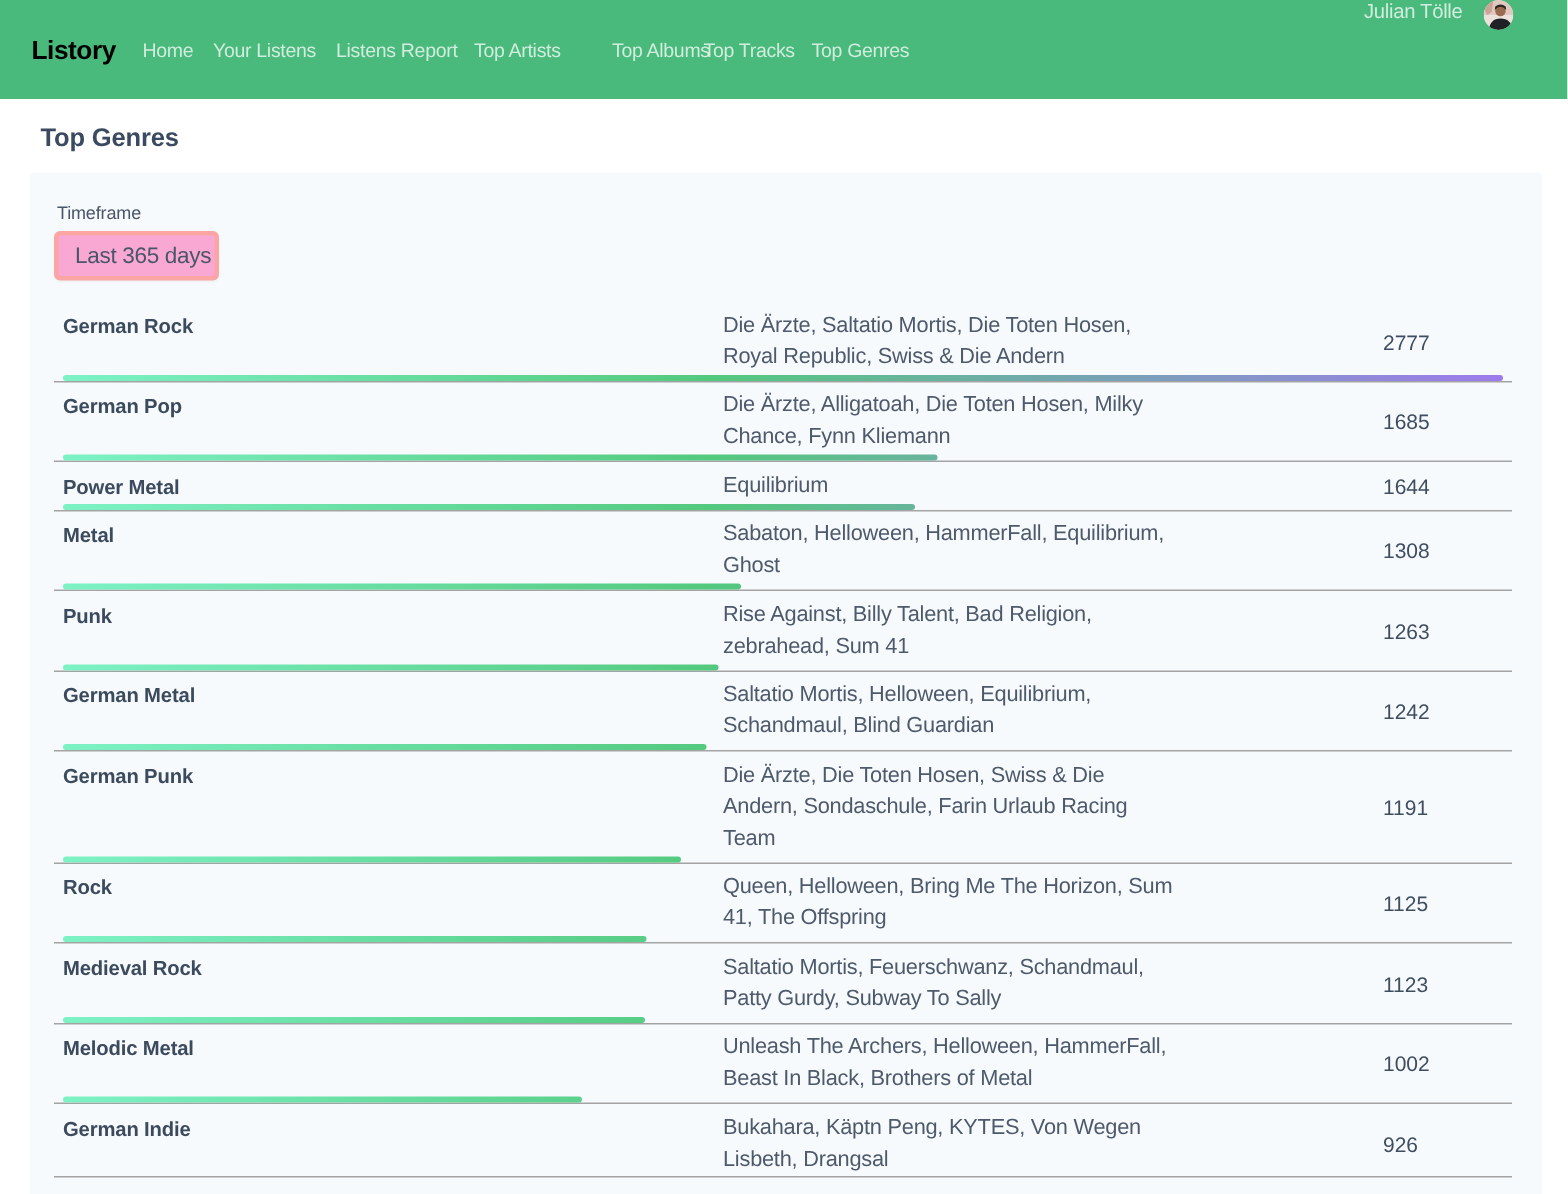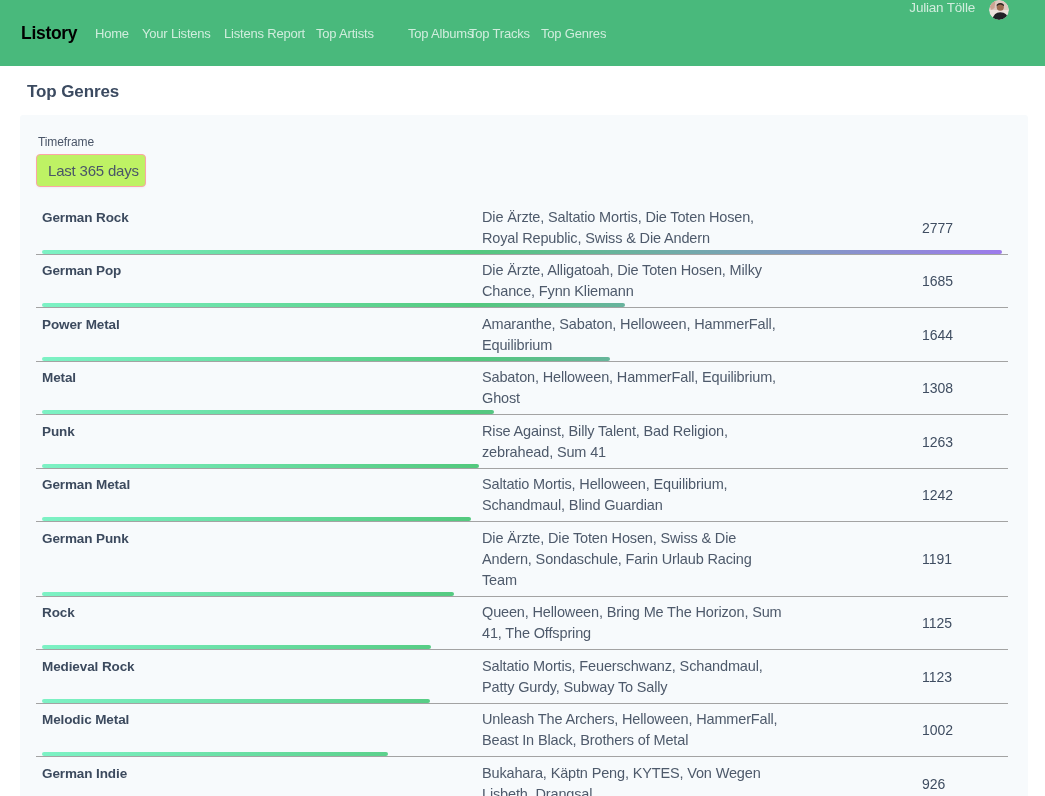--- a/index.html
+++ b/index.html
@@ -53,21 +53,21 @@
     position: absolute; left: 20px; top: 115px; width: 1008px; height: 690px;
     background: #f7fafc; border-radius: 3px;
     padding: 18px 20px 0 16px;
   }
   .tf-label {
     display: block; margin-left: 2px;
     font-size: 12px; line-height: 18px; color: #4a5568; letter-spacing: -0.1px;
   }
   .tf-select {
     margin-top: 3px; width: 110px; height: 33px;
-    background: #bef264; border: 1px solid #fca5a5; border-radius: 4px;
+    background: #f9a8d4; border: 3px solid #fca5a5; border-radius: 4px;
     box-shadow: 0 1px 2px rgba(0,0,0,0.04);
     display: flex; align-items: center; padding-left: 11px;
     font-size: 15px; color: #4a5568; letter-spacing: -0.2px; cursor: pointer;
   }
   .rows { margin-top: 14px; }
   .genre-row {
     padding-top: 5.5px;
     border-bottom: 1px solid #a3a3a3;
   }
   .genre-grid {
@@ -165,21 +165,20 @@
     </div>
     <div class="bar-track">
       <div class="bar-fill" style="--r: 0.6068;"></div>
     </div>
   </div>
 
   <div class="genre-row">
     <div class="genre-grid">
       <div class="genre-name">Power Metal</div>
       <div class="genre-artists">
-            <div class="artist-line">Amaranthe, Sabaton, Helloween, HammerFall,</div>
             <div class="artist-line">Equilibrium</div>
           </div>
       <div class="spacer"></div>
       <div class="genre-count">1644</div>
     </div>
     <div class="bar-track">
       <div class="bar-fill" style="--r: 0.5920;"></div>
     </div>
   </div>
 

